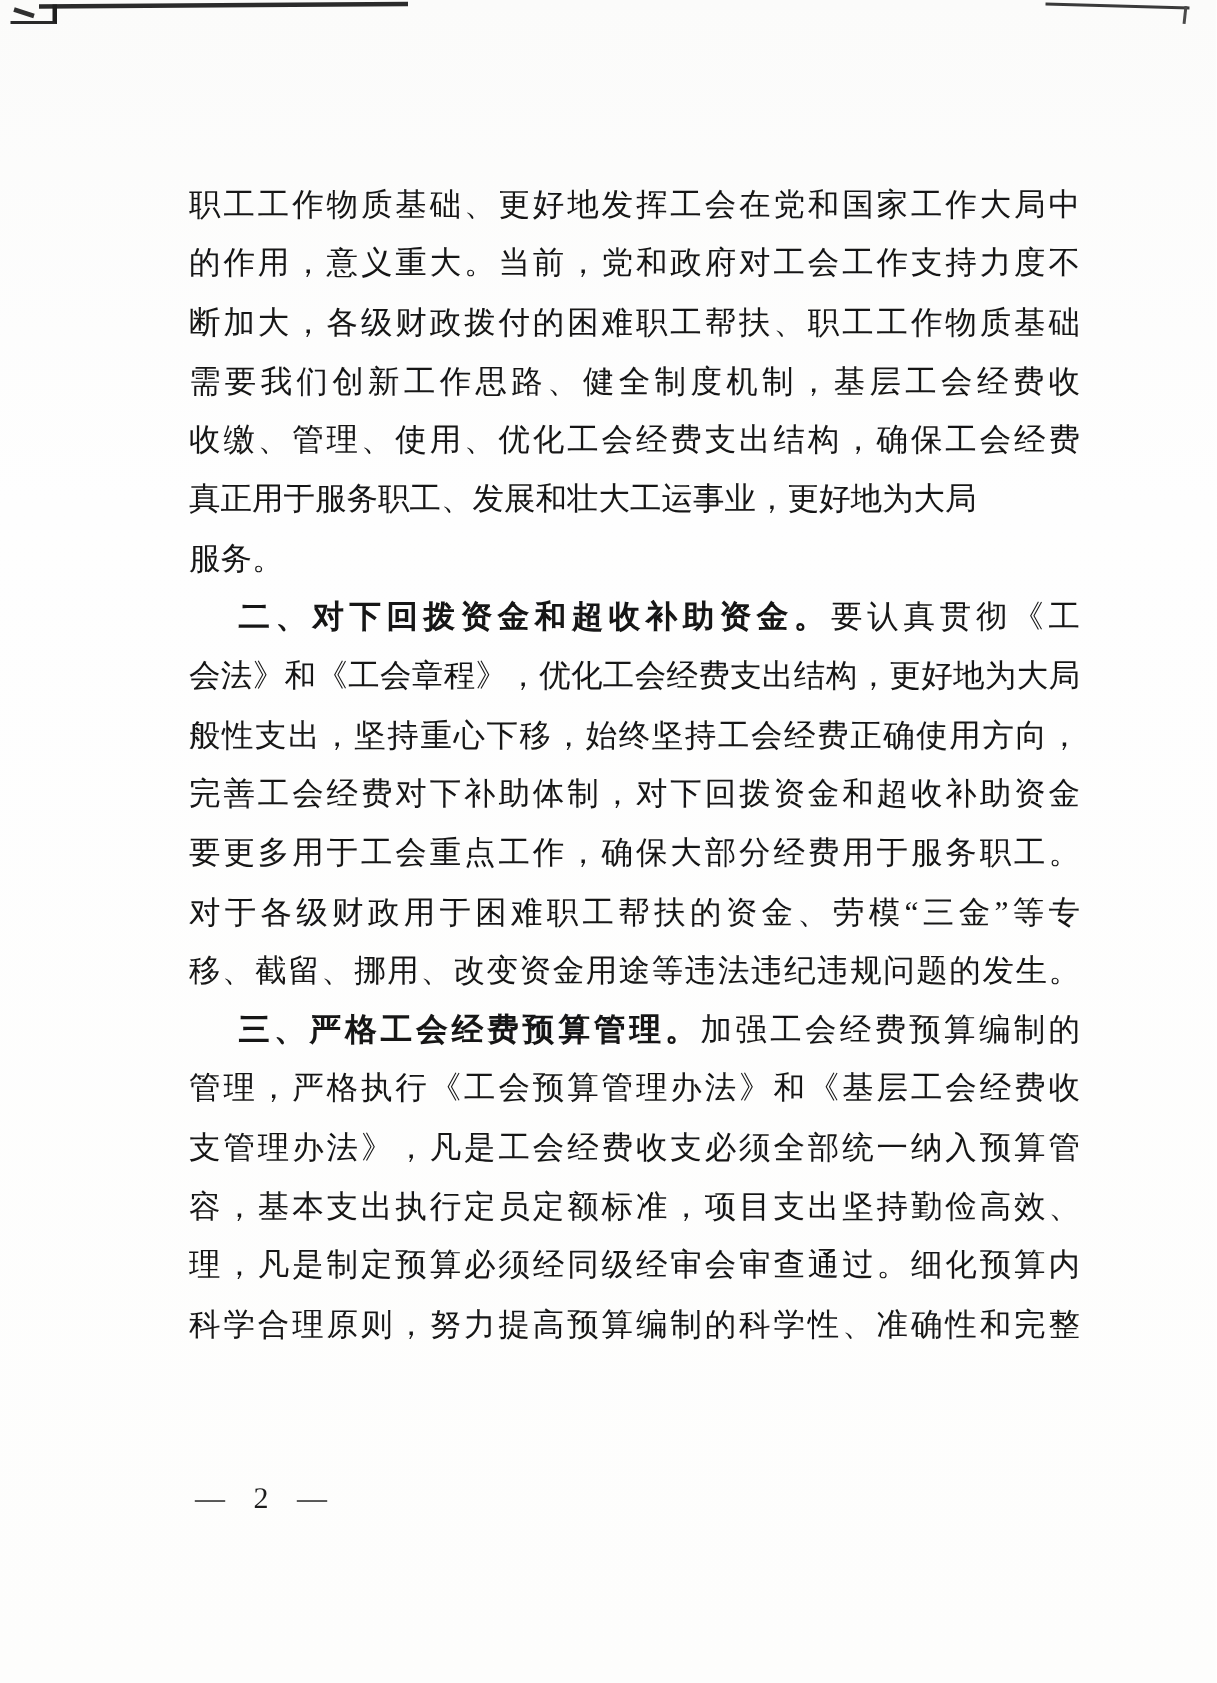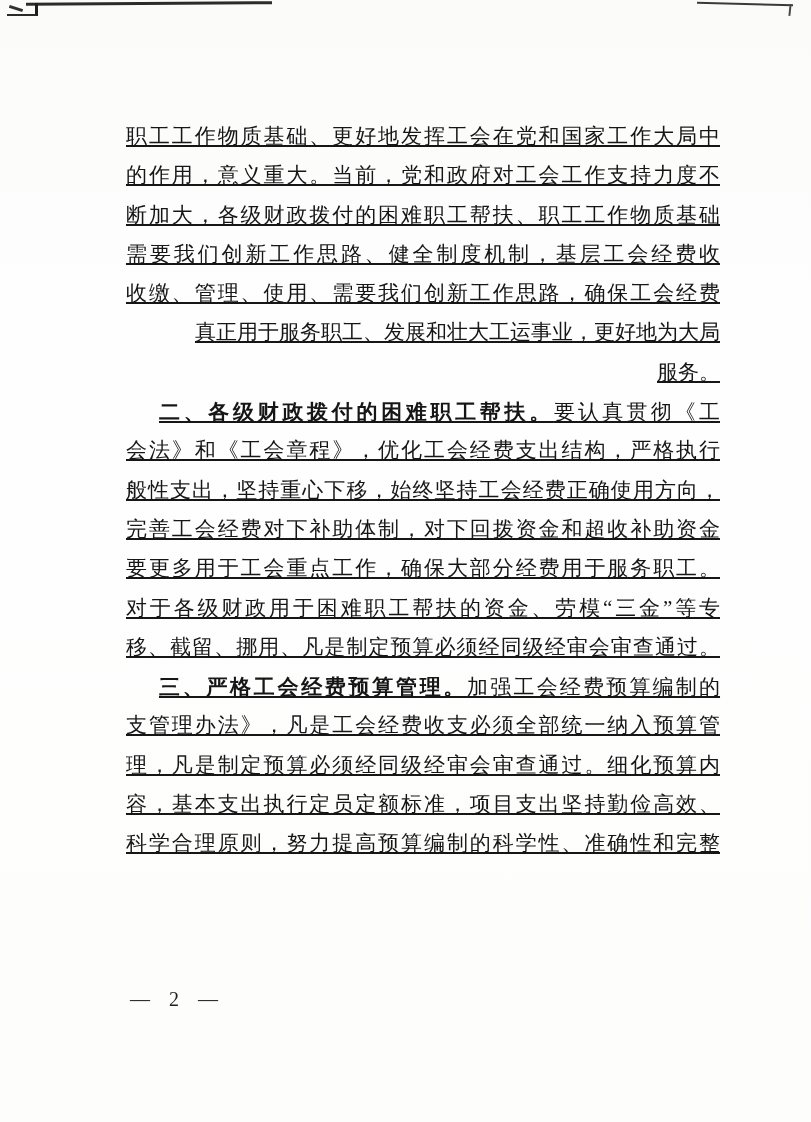--- a/index.html
+++ b/index.html
@@ -68,27 +68,25 @@
   }
 
   
   #text-block {
     position: absolute;
     left: 126px;
     top: 117px;
     width: 594px;
     font-size: 21px;
     color: #161616;
-    text-decoration: underline;
   }
   .line {
     height: 39.3px;
     line-height: 39.3px;
     overflow: visible;
-    text-align: right;
   }
   .line.justify {
     text-align: justify;
     text-align-last: justify;
   }
   .line.indent {
     padding-left: 33px;
   }
   .seg-bold {
     font-weight: 700;
@@ -117,32 +115,33 @@
     <div class="diag"></div>
   </div>
   <div class="artifact-top-line-right"></div>
   <div class="artifact-top-tick-right"></div>
 
   <div id="text-block">
       <div class="line justify"><span class="seg-normal">职工工作物质基础、更好地发挥工会在党和国家工作大局中</span></div>
       <div class="line justify"><span class="seg-normal">的作用，意义重大。当前，党和政府对工会工作支持力度不</span></div>
       <div class="line justify"><span class="seg-normal">断加大，各级财政拨付的困难职工帮扶、职工工作物质基础</span></div>
       <div class="line justify"><span class="seg-normal">需要我们创新工作思路、健全制度机制，基层工会经费收</span></div>
-      <div class="line justify"><span class="seg-normal">收缴、管理、使用、需要我们创新工作思路，确保工会经费</span></div>
+      <div class="line justify"><span class="seg-normal">收缴、管理、使用、优化工会经费支出结构，确保工会经费</span></div>
       <div class="line"><span class="seg-normal">真正用于服务职工、发展和壮大工运事业，更好地为大局</span></div>
       <div class="line"><span class="seg-normal">服务。</span></div>
-      <div class="line justify indent"><span class="seg-bold">二、各级财政拨付的困难职工帮扶。</span><span class="seg-normal">要认真贯彻《工</span></div>
-      <div class="line justify"><span class="seg-normal">会法》和《工会章程》，优化工会经费支出结构，严格执行</span></div>
+      <div class="line justify indent"><span class="seg-bold">二、对下回拨资金和超收补助资金。</span><span class="seg-normal">要认真贯彻《工</span></div>
+      <div class="line justify"><span class="seg-normal">会法》和《工会章程》，优化工会经费支出结构，更好地为大局</span></div>
       <div class="line justify"><span class="seg-normal">般性支出，坚持重心下移，始终坚持工会经费正确使用方向，</span></div>
       <div class="line justify"><span class="seg-normal">完善工会经费对下补助体制，对下回拨资金和超收补助资金</span></div>
       <div class="line justify"><span class="seg-normal">要更多用于工会重点工作，确保大部分经费用于服务职工。</span></div>
       <div class="line justify"><span class="seg-normal">对于各级财政用于困难职工帮扶的资金、劳模“三金”等专</span></div>
-      <div class="line justify"><span class="seg-normal">移、截留、挪用、凡是制定预算必须经同级经审会审查通过。</span></div>
+      <div class="line justify"><span class="seg-normal">移、截留、挪用、改变资金用途等违法违纪违规问题的发生。</span></div>
       <div class="line justify indent"><span class="seg-bold">三、严格工会经费预算管理。</span><span class="seg-normal">加强工会经费预算编制的</span></div>
+      <div class="line justify"><span class="seg-normal">管理，严格执行《工会预算管理办法》和《基层工会经费收</span></div>
       <div class="line justify"><span class="seg-normal">支管理办法》，凡是工会经费收支必须全部统一纳入预算管</span></div>
+      <div class="line justify"><span class="seg-normal">容，基本支出执行定员定额标准，项目支出坚持勤俭高效、</span></div>
       <div class="line justify"><span class="seg-normal">理，凡是制定预算必须经同级经审会审查通过。细化预算内</span></div>
-      <div class="line justify"><span class="seg-normal">容，基本支出执行定员定额标准，项目支出坚持勤俭高效、</span></div>
       <div class="line justify"><span class="seg-normal">科学合理原则，努力提高预算编制的科学性、准确性和完整</span></div>
     </div>
 
   <div class="page-number">— 2 —</div>
 
 </div>
 
 </body></html>

